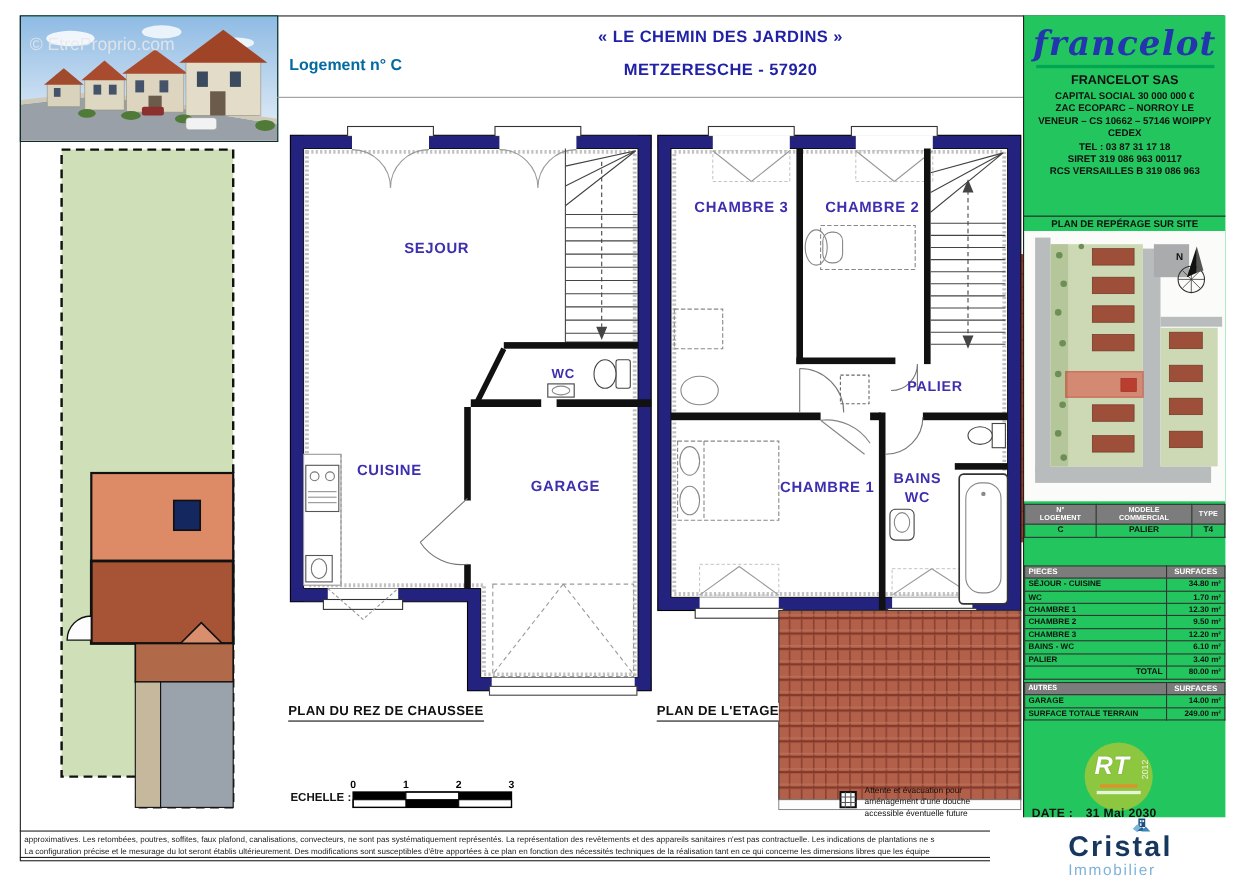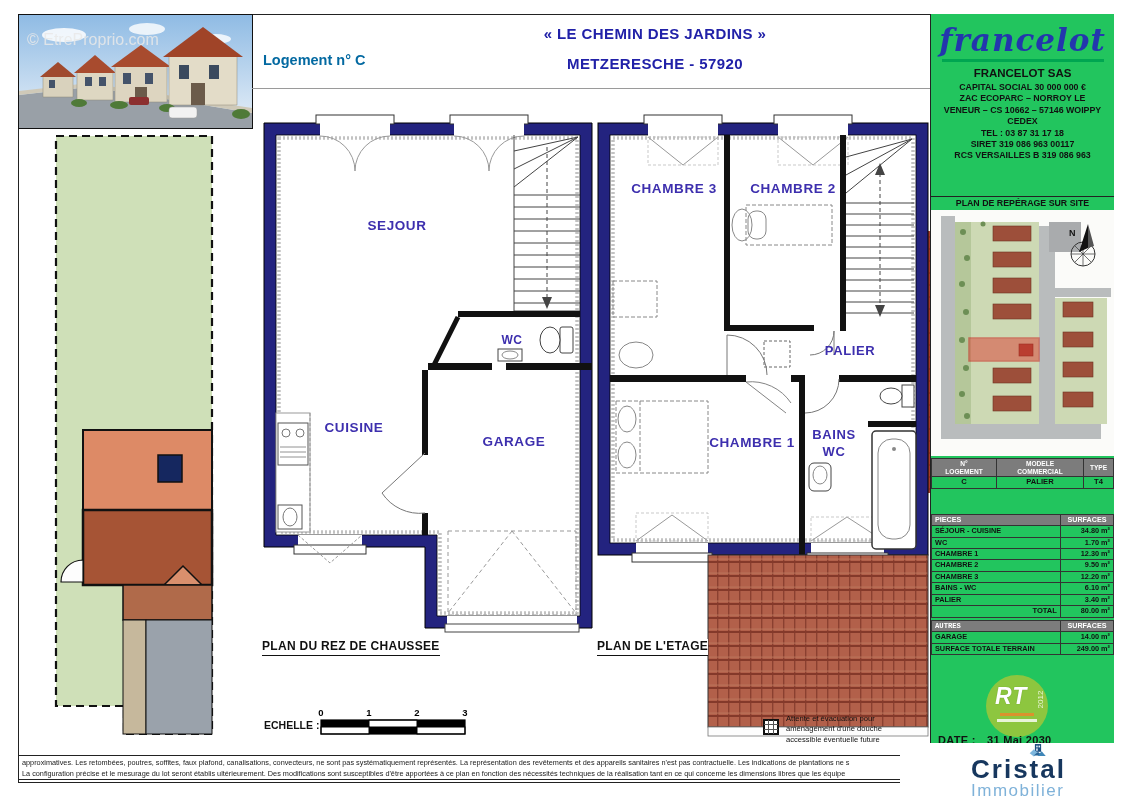--- a/index.html
+++ b/index.html
@@ -45,21 +45,21 @@
   .note-text{left:786px;top:714px;width:126px;font-size:7.6px;line-height:10.3px;color:#111;}
   
   .disclaimer{left:18px;top:755px;width:1093px;height:25px;border-top:1.5px solid #222;
               border-bottom:1.5px solid #222;padding:2px 0 0 4px;box-sizing:border-box;
               font-size:7.3px;line-height:10.6px;white-space:nowrap;overflow:hidden;color:#1a1a1a;}
   
   .cristal{left:900px;top:743px;width:231px;height:57px;background:#fff;z-index:10;
            display:flex;align-items:center;flex-direction:column;}
   .cristal-text{margin-left:6px;}
   .cristal-name{font-size:26px;font-weight:bold;color:#17375e;letter-spacing:2px;line-height:24px;}
-  .cristal-sub{font-size:17px;color:#7fb2d9;letter-spacing:1.5px;line-height:19px;}
+  .cristal-sub{font-size:14px;color:#7fb2d9;letter-spacing:1.5px;line-height:19px;}
 </style>
 </head>
 <body>
 
 <div id="stage">
 
   <div class="abs page-frame"></div>
 
   <div class="abs photo">
     <svg width="233" height="113" viewBox="0 0 233 113">

